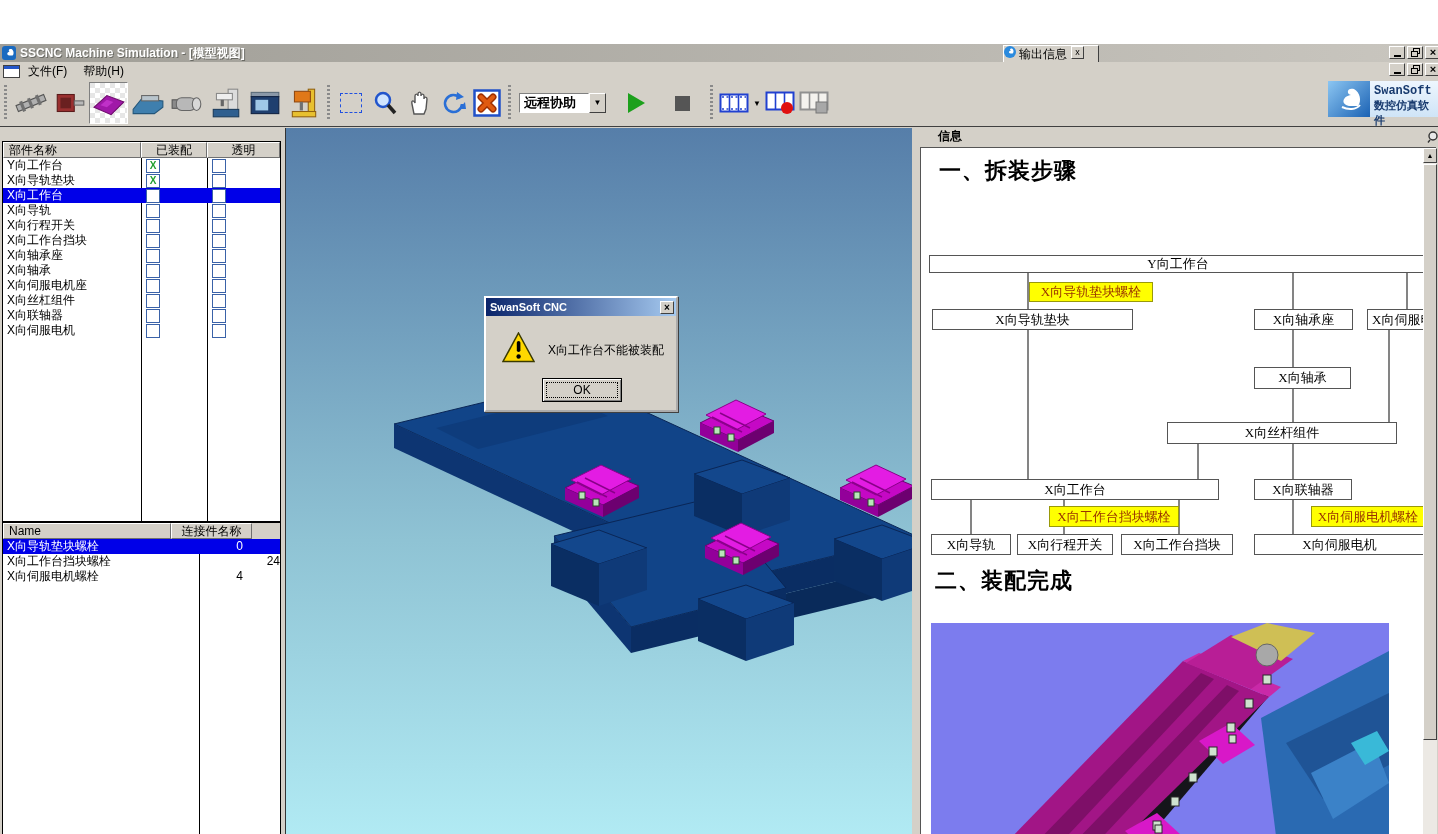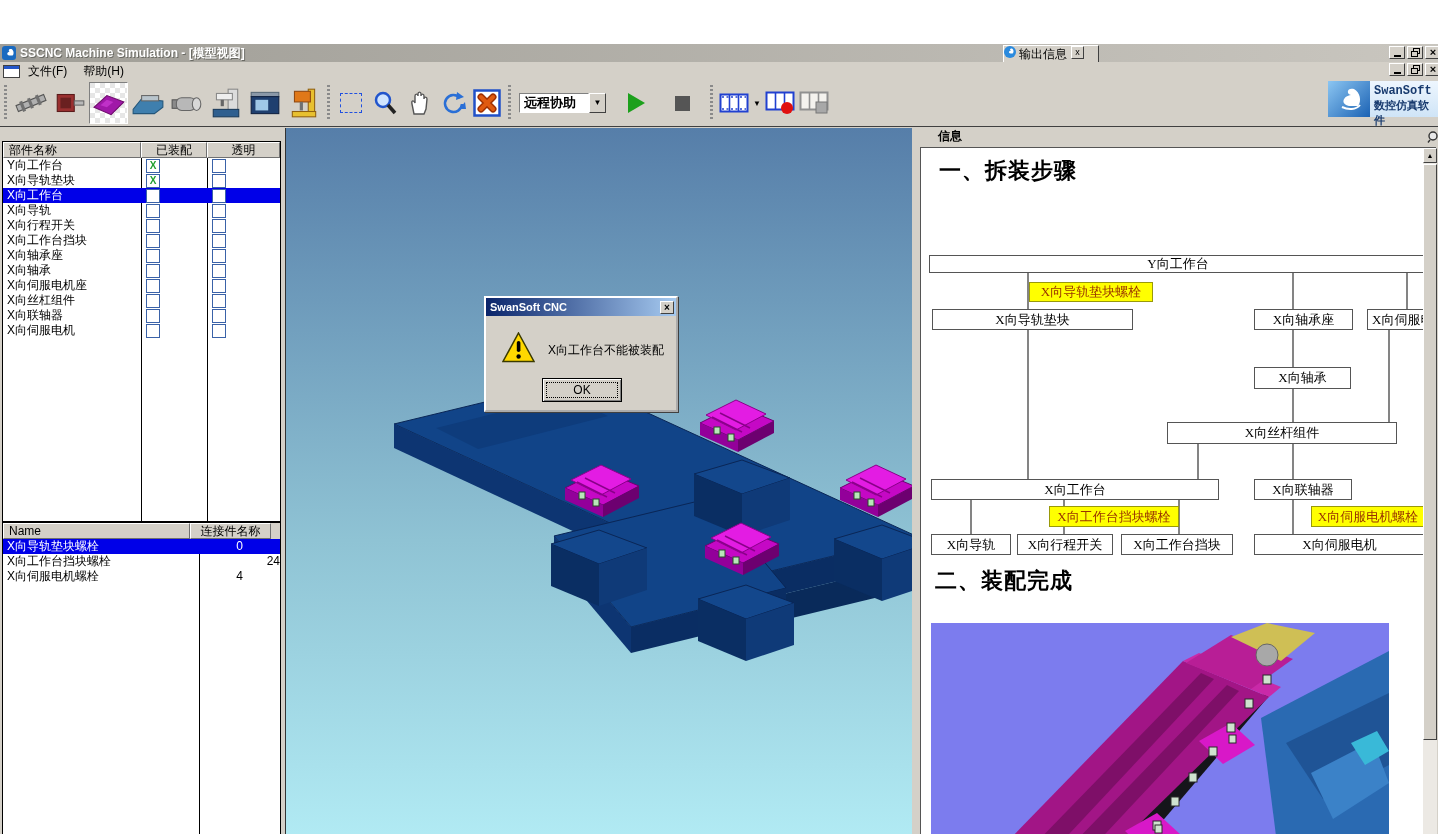--- a/index.html
+++ b/index.html
@@ -386,21 +386,21 @@
       </div>
       <div class="trow">
         <div class="tc" style="width:138px;padding-left:4px;">X向伺服电机</div>
         <div class="tc" style="width:66px;"><span class="cb"><i></i></span></div>
         <div class="tc" style="width:73px;"><span class="cb"><i></i></span></div>
       </div>
     </div>
 
     <div class="ptable" style="left:2px;top:394px;width:279px;height:356px;">
       <div class="thead">
-        <div class="th" style="width:187px;padding-left:5px;">Name</div>
+        <div class="th" style="width:168px;padding-left:5px;">Name</div>
         <div class="th" style="width:81px;text-align:center;">连接件名称</div>
       </div>
       <div class="vline" style="left:196px;"></div>
       <div class="trow sel">
         <div class="tc" style="width:196px;padding-left:4px;">X向导轨垫块螺栓</div>
         <div class="tc" style="width:81px;text-align:center;">0</div>
       </div>
       <div class="trow">
         <div class="tc" style="width:196px;padding-left:4px;">X向工作台挡块螺栓</div>
         <div class="tc" style="width:81px;text-align:right;">24</div>

